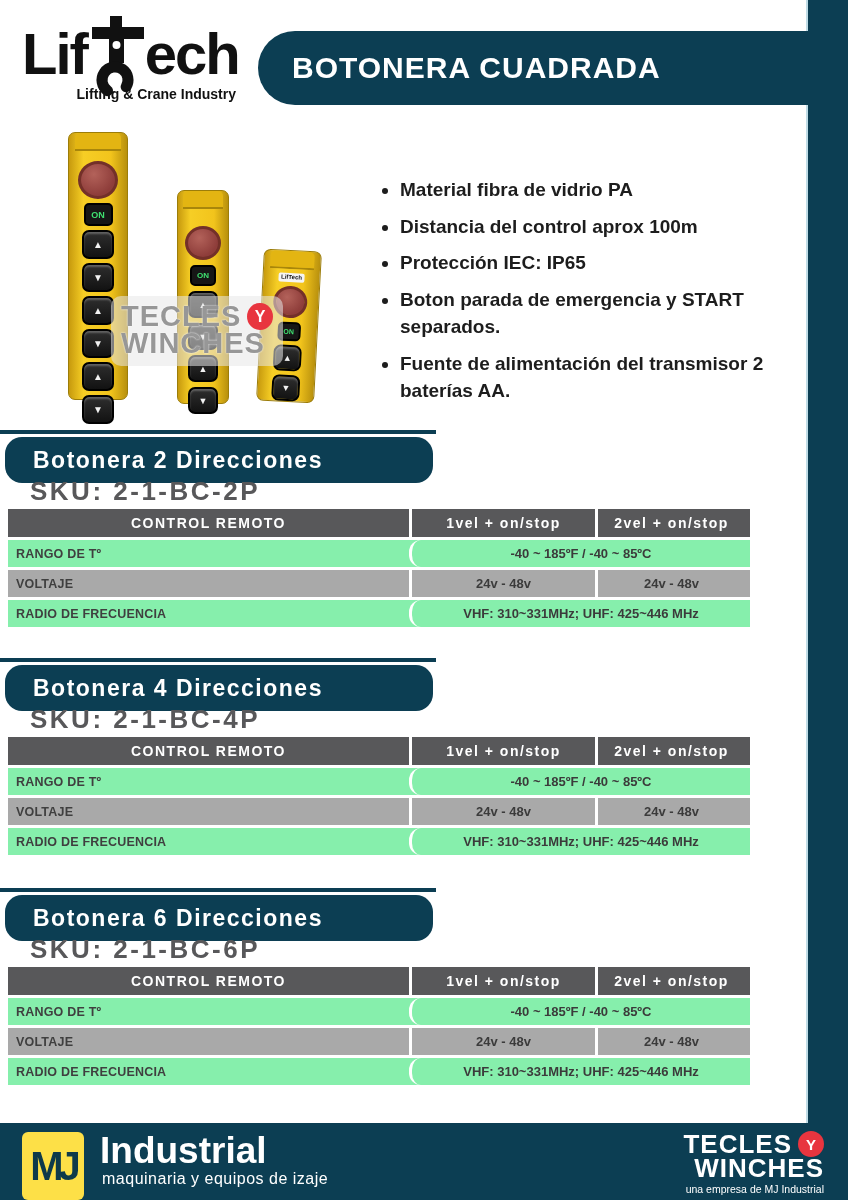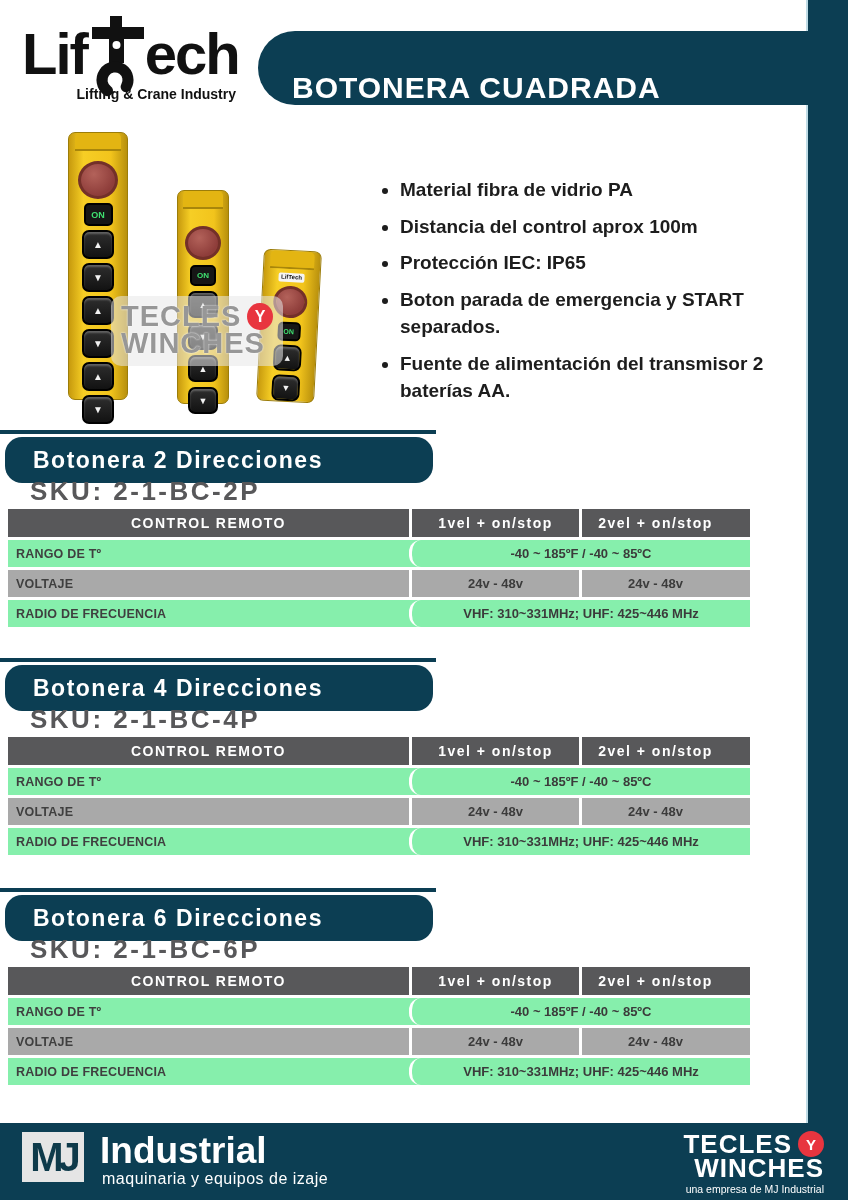--- a/index.html
+++ b/index.html
@@ -5,21 +5,21 @@
   html,body{margin:0;padding:0;background:#ffffff;}
   .page{position:relative;width:848px;height:1200px;background:#ffffff;overflow:hidden;
         font-family:"Liberation Sans", sans-serif;}
 
   
   .right-bar{position:absolute;left:806px;top:0;width:42px;height:1200px;background:#0c3e53;
              border-left:2px solid #bfdce6;z-index:0;}
 
   
   .banner{position:absolute;left:258px;top:31px;width:590px;height:74px;background:#0c3e53;
-          border-radius:37px 0 0 37px;z-index:2;display:flex;align-items:flex-end;}
+          border-radius:37px 0 0 37px;z-index:2;display:flex;align-items:center;}
   .banner-title{color:#ffffff;font-weight:bold;font-size:30px;letter-spacing:1px;padding-left:34px;}
 
   .logo{position:absolute;left:22px;top:14px;width:230px;height:96px;z-index:2;}
   .logo-row{display:flex;align-items:flex-start;}
   .logo-txt{font-size:58px;font-weight:bold;color:#111111;letter-spacing:-2px;line-height:80px;}
   .logo-hook{margin:0 1px;}
   .logo-tag{position:absolute;right:16px;top:72px;font-size:14px;font-weight:bold;color:#111111;white-space:nowrap;}
 
   
   .products{position:absolute;left:55px;top:118px;width:300px;height:300px;z-index:1;}
@@ -60,32 +60,32 @@
   .sec-pill span{color:#ffffff;font-weight:bold;font-size:23px;letter-spacing:1.5px;padding-left:28px;}
   .sec-sku{position:absolute;left:30px;top:46px;font-size:26px;font-weight:bold;color:#58585a;
            letter-spacing:2.5px;}
 
   .spec-table{position:absolute;left:8px;top:79px;width:742px;}
   .t-row{display:flex;width:100%;}
   .t-head{background:#58585a;height:28px;color:#ffffff;font-weight:bold;}
   .t-head .cell{display:flex;align-items:center;justify-content:center;font-size:14px;letter-spacing:1.5px;}
   .cell{box-sizing:border-box;}
   .c1{width:401px;}
-  .c2{width:170px;border-left:3px solid #ffffff;}
+  .c2{width:186px;border-left:3px solid #ffffff;}
   .c3{width:150px;border-left:3px solid #ffffff;text-align:center;}
   .cspan{width:341px;border-left:3px solid #ffffff;display:flex;align-items:center;justify-content:center;border-radius:12px;}
   .t-data{height:27px;border-top:3px solid #ffffff;font-size:13px;font-weight:bold;color:#3b3b3b;}
   .t-light{background:#86efac;}
   .t-dark{background:#a9a9a9;}
   .t-label{display:flex;align-items:center;padding-left:8px;font-size:12.5px;letter-spacing:.2px;color:#3f3f3f;}
   .t-val{display:flex;align-items:center;justify-content:center;}
 
   
   .footer{position:absolute;left:0;top:1123px;width:848px;height:77px;background:#0c3e53;z-index:2;}
-  .mj-box{position:absolute;left:22px;top:9px;width:62px;height:50px;background:#e5e5e5;border-radius:0;
+  .mj-box{position:absolute;left:22px;top:9px;width:62px;height:68px;background:#fde047;border-radius:6px;
           display:flex;align-items:center;justify-content:center;}
   .mj-txt{font-size:40px;font-weight:bold;color:#0e3a4a;letter-spacing:-5px;line-height:40px;}
   .ft-industrial{position:absolute;left:100px;top:9px;color:#ffffff;font-weight:bold;font-size:37px;line-height:38px;}
   .ft-tagline{position:absolute;left:102px;top:47px;color:#ffffff;font-size:16px;letter-spacing:.5px;}
   .tw{position:absolute;right:24px;top:8px;text-align:right;}
   .tw-l1{display:flex;align-items:center;justify-content:flex-end;}
   .tw-word{color:#ffffff;font-weight:bold;font-size:26px;letter-spacing:1px;line-height:26px;}
   .tw-y{width:26px;height:26px;border-radius:50%;background:#e8353f;color:#ffffff;font-weight:bold;
         font-size:15px;display:flex;align-items:center;justify-content:center;margin-left:6px;}
   .tw-l2{color:#ffffff;font-weight:bold;font-size:26px;letter-spacing:1px;line-height:26px;margin-top:-2px;}

